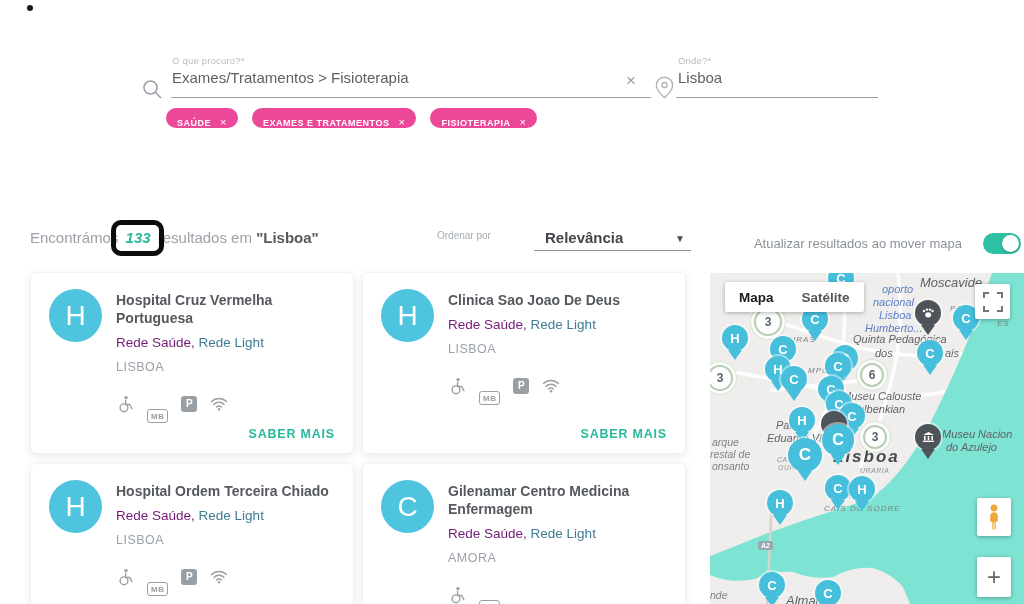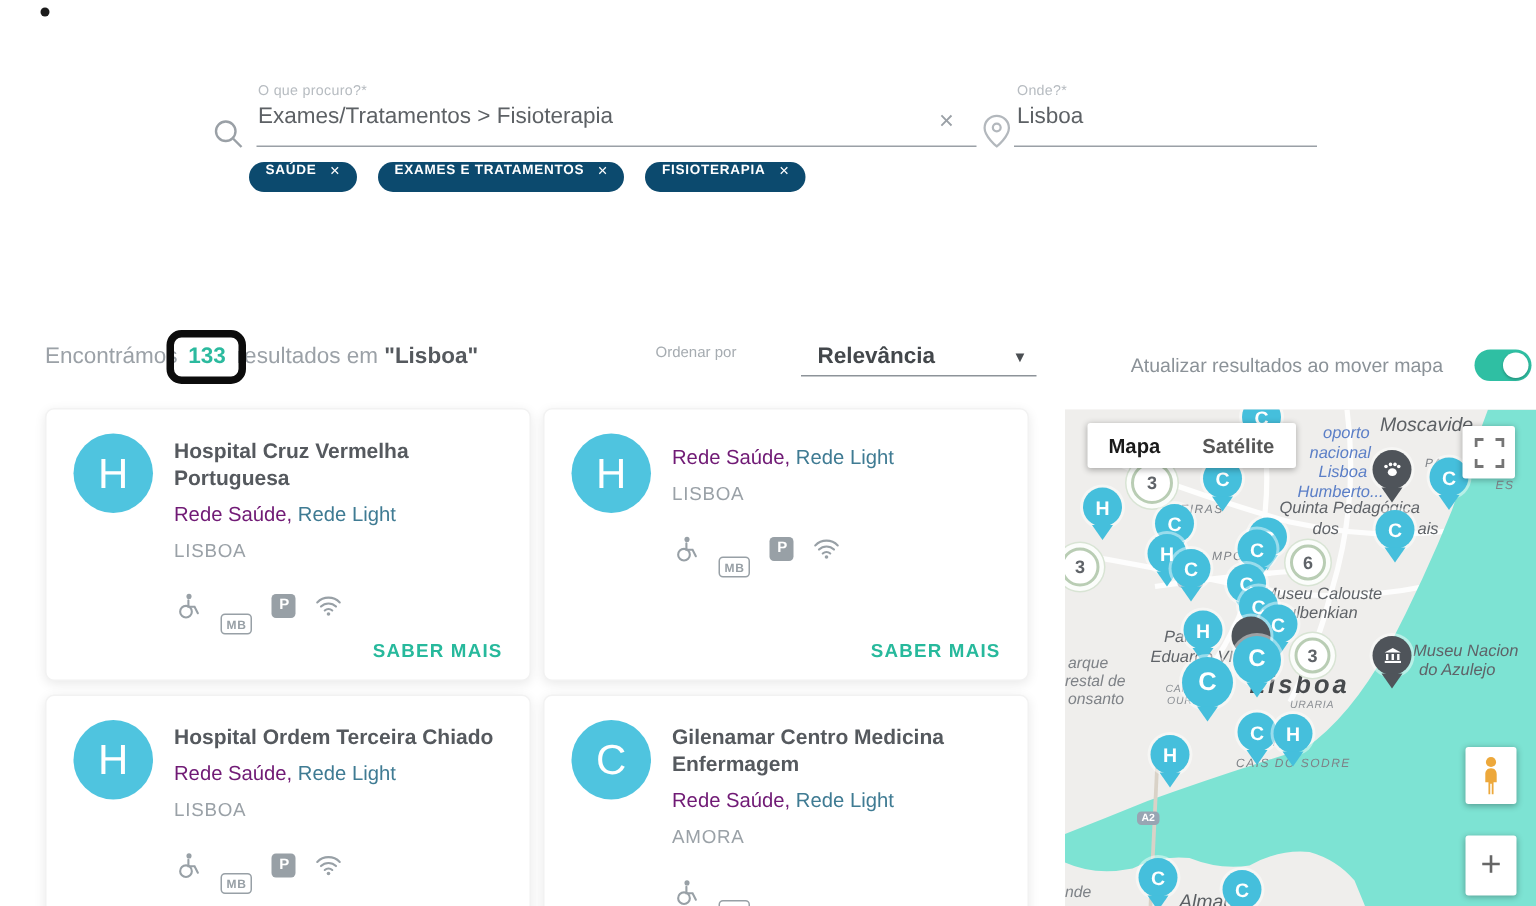--- a/index.html
+++ b/index.html
@@ -10,27 +10,27 @@
   
   .stray-dot { position:absolute; left:27px; top:5px; width:6px; height:6px; border-radius:50%; background:#1b1b1b; }
   .search-icon { position:absolute; left:141px; top:78px; color:#9aa0a6; }
   .field-label { position:absolute; font-size:9.5px; color:#b7bcc1; letter-spacing:.2px; }
   .field-value { position:absolute; font-size:15px; color:#5d6165; }
   .field-line { position:absolute; height:1px; background:#9aa0a6; }
   .clear-x { position:absolute; left:626px; top:71px; font-size:17px; color:#9aa0a6; cursor:pointer; }
   .pin-icon { position:absolute; left:655px; top:76px; color:#b3b8bd; }
 
   .tags-row { position:absolute; left:166px; top:108px; display:flex; gap:14px; }
-  .tag-pill { display:flex; align-items:flex-start; height:20px; padding:0 11px; background:#0c4a6e;
+  .tag-pill { display:flex; align-items:flex-end; height:20px; padding:0 11px; background:#ec4899;
               border-radius:10px; color:#fff; font-size:9px; font-weight:bold; letter-spacing:.5px; cursor:pointer; }
   .tag-x { margin-left:9px; font-size:11px; font-weight:normal; }
 
   
   .found-line { position:absolute; left:30px; top:229px; font-size:15px; color:#9ba1a7; }
-  .found-count { position:relative; color:#2bba9e; font-weight:bold; margin:0 3px; }
+  .found-count { position:relative; color:#2bba9e; font-weight:bold; margin:0 3px;font-style:italic; }
   .found-count::after { content:''; position:absolute; top:-9px; bottom:-10px; left:-15px; right:-13px;
                         border:5px solid #0c0c0c; border-radius:10px; pointer-events:none; }
   .found-loc { color:#55595e; font-weight:bold; }
   .sort-label { position:absolute; left:437px; top:230px; font-size:10px; color:#a6acb1; }
   .sort-value { position:absolute; left:545px; top:229px; font-size:15px; font-weight:bold; color:#43474b; cursor:pointer; }
   .sort-caret { position:absolute; left:675px; top:233px; font-size:10px; color:#4a4e52; cursor:pointer; }
   .sort-line { position:absolute; left:534px; top:250px; width:157px; height:1px; background:#8d9399; }
   .toggle-label { position:absolute; right:62px; top:236px; font-size:13px; color:#8b9298; }
   .toggle { position:absolute; left:983px; top:233px; width:38px; height:21px; border-radius:11px;
             background:#2fbfa3; cursor:pointer; }
@@ -183,20 +183,21 @@
     </div>
     <div class="card-cta">SABER MAIS</div>
   </article>
 
   <article class="card">
     <div class="card-body">
       <div class="avatar">
             <span>H</span>
           </div>
       <div class="card-info">
+        <h3 class="card-title">Clinica Sao Joao De Deus</h3>
         <p class="card-networks">
           <span class="net-a">Rede Saúde,</span>
           <span class="net-b">Rede Light</span>
         </p>
         <p class="card-city">LISBOA</p>
         <div class="amenities">
               <svg width="18" height="18" viewBox="0 0 18 18" fill="none" stroke="currentColor" stroke-width="1.4" stroke-linecap="round">
                 <circle cx="10" cy="2.6" r="1.7" fill="currentColor" stroke="none"></circle>
                 <path d="M9.6 5.2 v4.3 h4.1 l2.2 4.3"></path>
                 <circle cx="8" cy="12.8" r="3.9"></circle>

